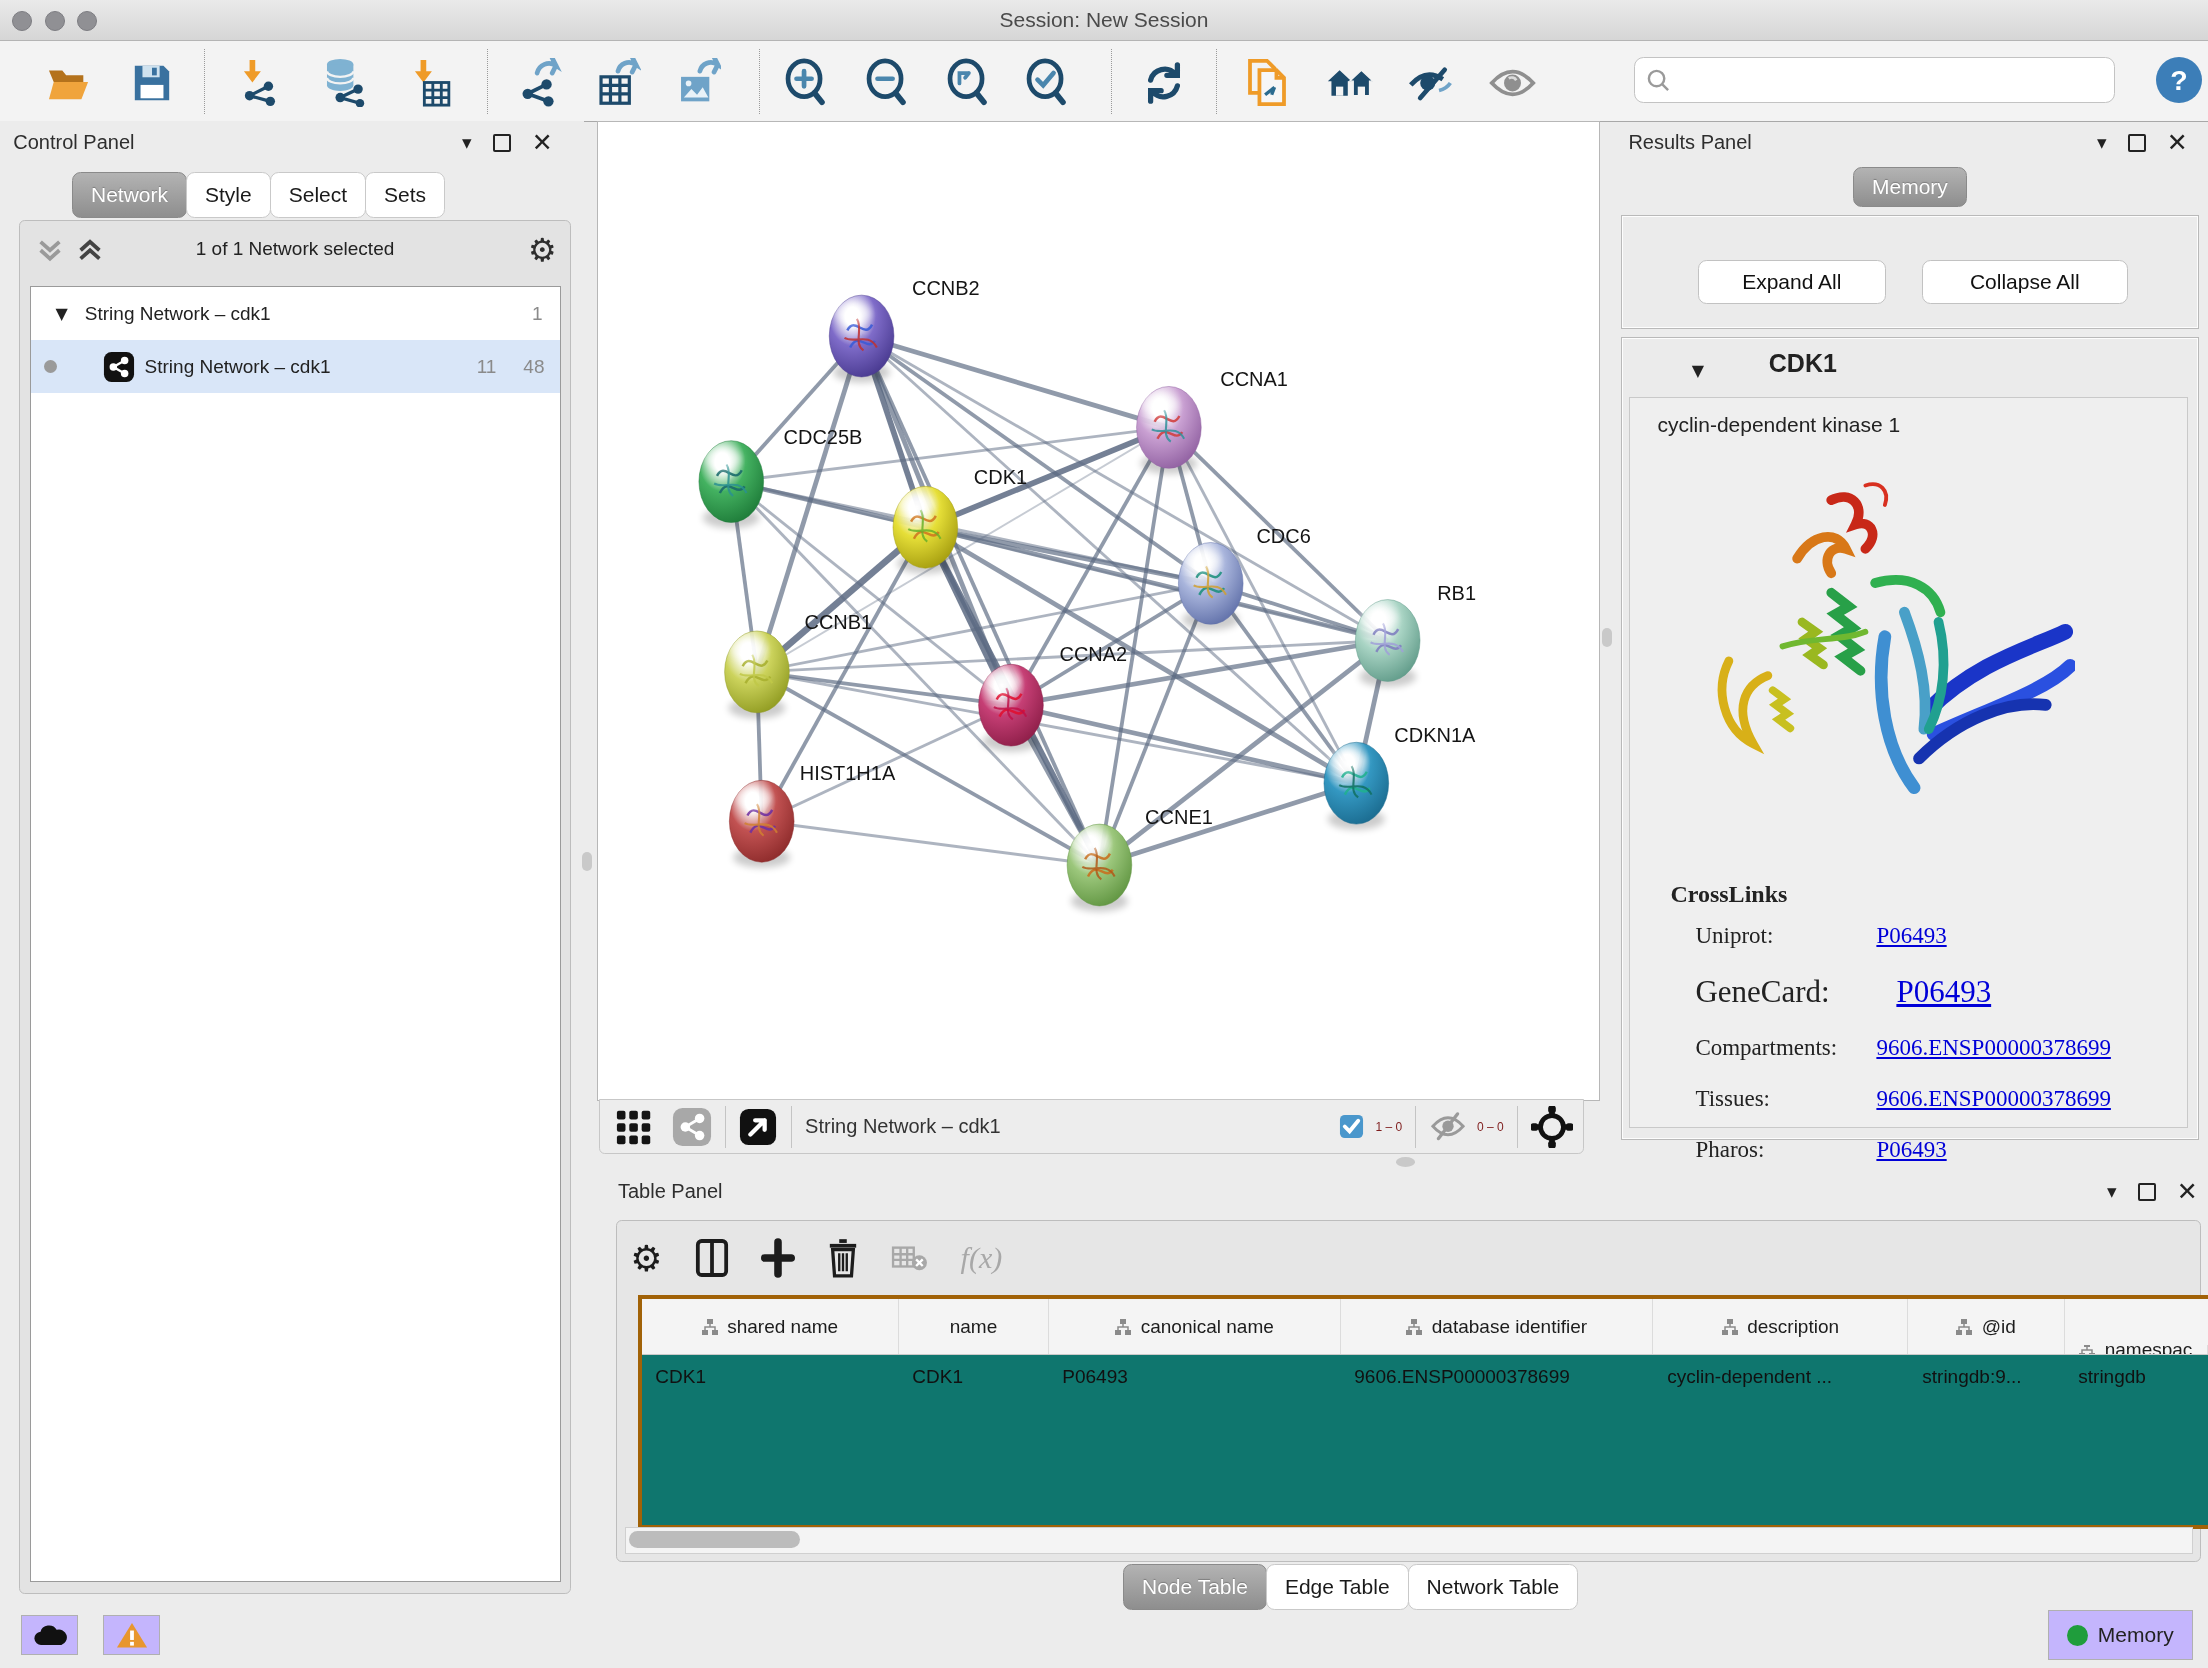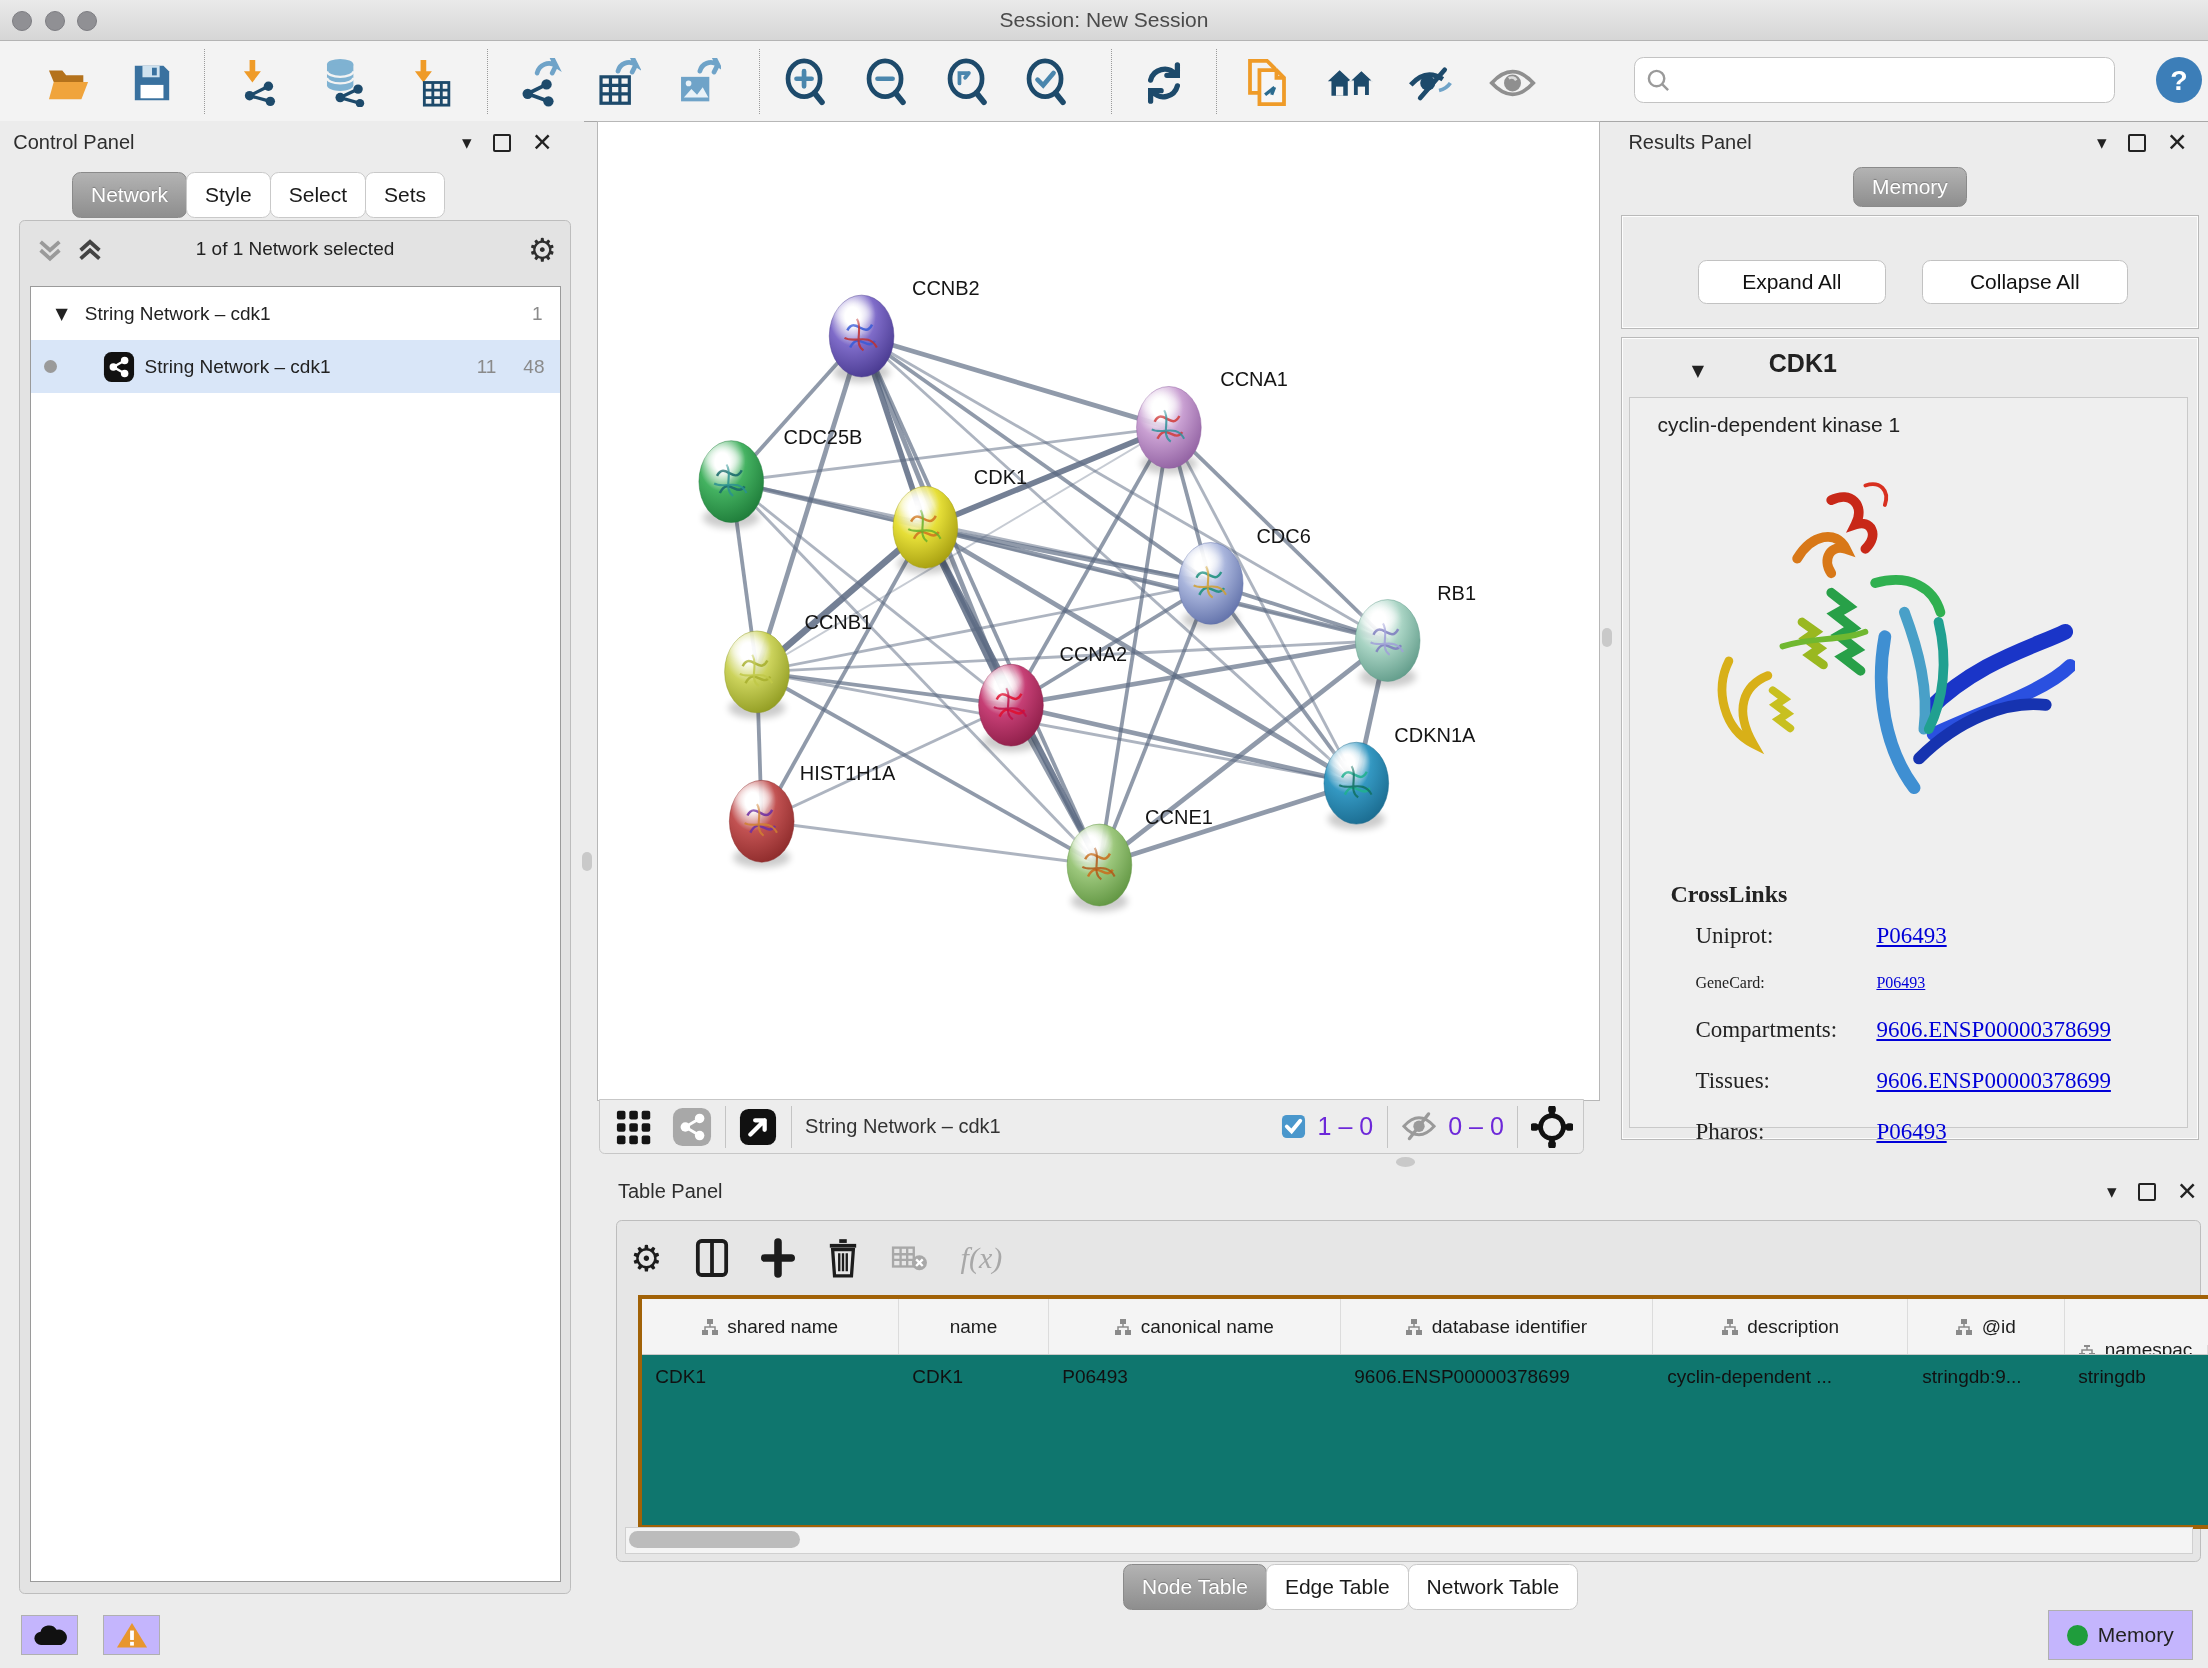--- a/index.html
+++ b/index.html
@@ -45,21 +45,21 @@
   .tree-row{position:relative;height:53px;display:flex;align-items:center;font-size:19px;}
   .tree-row.sel{background:#d9e6f8;}
   .count{color:#8a8a8a;font-size:19px;}
   
   #net-region{left:597px;top:121px;width:1001px;height:1032px;}
   #net-canvas{position:absolute;left:0;top:0;width:1001px;height:978px;background:#fff;
     border:1px solid #b7b7b7;}
   #net-toolbar{position:absolute;left:1.9px;top:978px;width:983px;height:53px;background:#ededed;
     border:1px solid #c7c7c7;border-radius:0 0 5.7px 5.7px;display:flex;align-items:center;}
   .ntb-sep{width:0;height:42px;border-left:1px solid #c4c4c4;margin:0 13.3px;}
-  .gray-num{color:#6d28d9;font-size:25px;}
+  .gray-num{color:#7f1d1d;font-size:12px;}
   
   #results-panel{left:1617px;top:121px;width:592px;height:1032px;}
   .rp-box{position:absolute;left:3.8px;width:576px;background:#ebebeb;
     border:1.9px solid #b9b9b9;box-shadow:inset 0 0 0 1px #fdfdfd;}
   .btn{display:inline-block;background:#fff;border:1px solid #c2c2c2;border-radius:8.6px;
     font-size:21px;color:#111;text-align:center;}
   .serif{font-family:"Liberation Serif",serif;}
   .xl-link{color:#0000d8;text-decoration:underline;}
   
   #table-panel{left:597px;top:1172px;width:1611px;height:438px;}
@@ -613,21 +613,21 @@
             <path d="M100,185 C130,175 160,180 185,170" stroke="#70b830" stroke-width="6"></path>
           </g>
         </svg>
 
         <div class="serif" style="position:absolute;left:40px;top:483px;font-size:24px;font-weight:bold">CrossLinks</div>
         <div id="crosslinks" style="position:absolute;left:65px;top:525px;width:476px">
             <div class="serif" style="display: flex; margin-bottom: 25px; font-size: 23px;">
               <span style="width: 181px;">Uniprot:</span>
               <span class="xl-link">P06493</span>
             </div>
-            <div class="serif" style="display: flex; margin-bottom: 25px; font-size: 16px;">
+            <div class="serif" style="display: flex; margin-bottom: 25px; font-size: 31px; gap: 20px;">
               <span style="width: 181px;">GeneCard:</span>
               <span class="xl-link">P06493</span>
             </div>
             <div class="serif" style="display: flex; margin-bottom: 25px; font-size: 23px;">
               <span style="width: 181px;">Compartments:</span>
               <span class="xl-link">9606.ENSP00000378699</span>
             </div>
             <div class="serif" style="display: flex; margin-bottom: 25px; font-size: 23px;">
               <span style="width: 181px;">Tissues:</span>
               <span class="xl-link">9606.ENSP00000378699</span>

